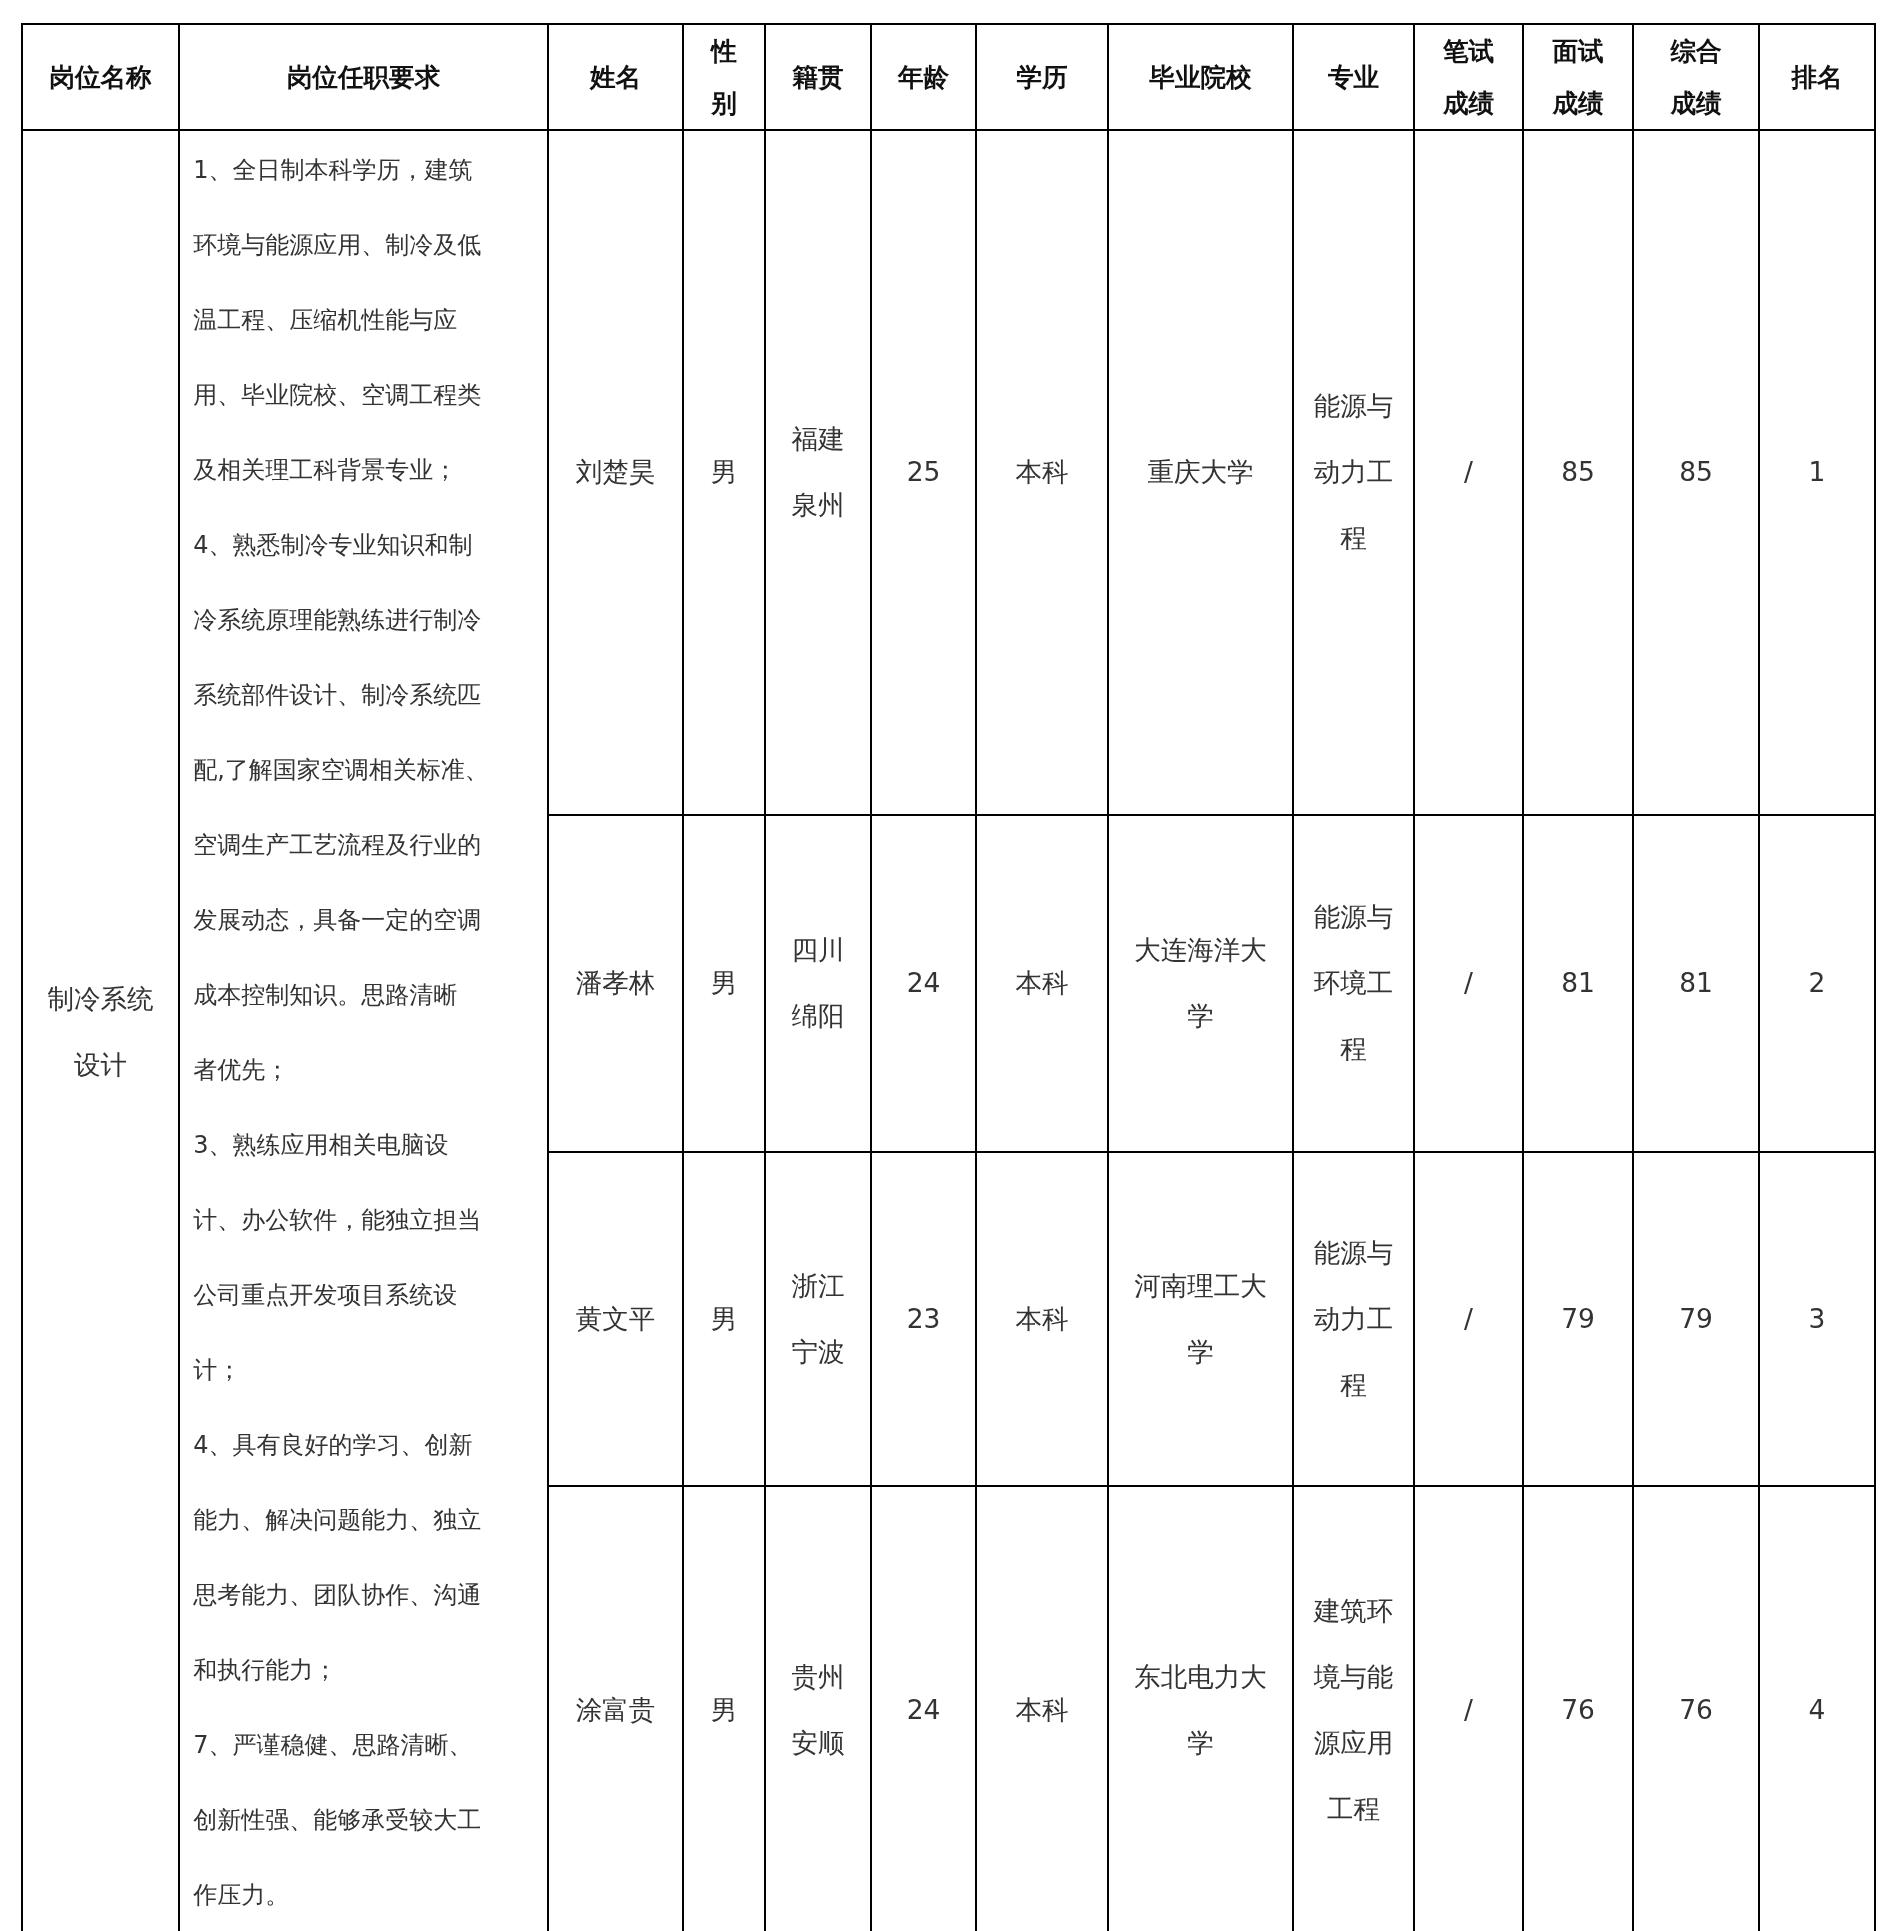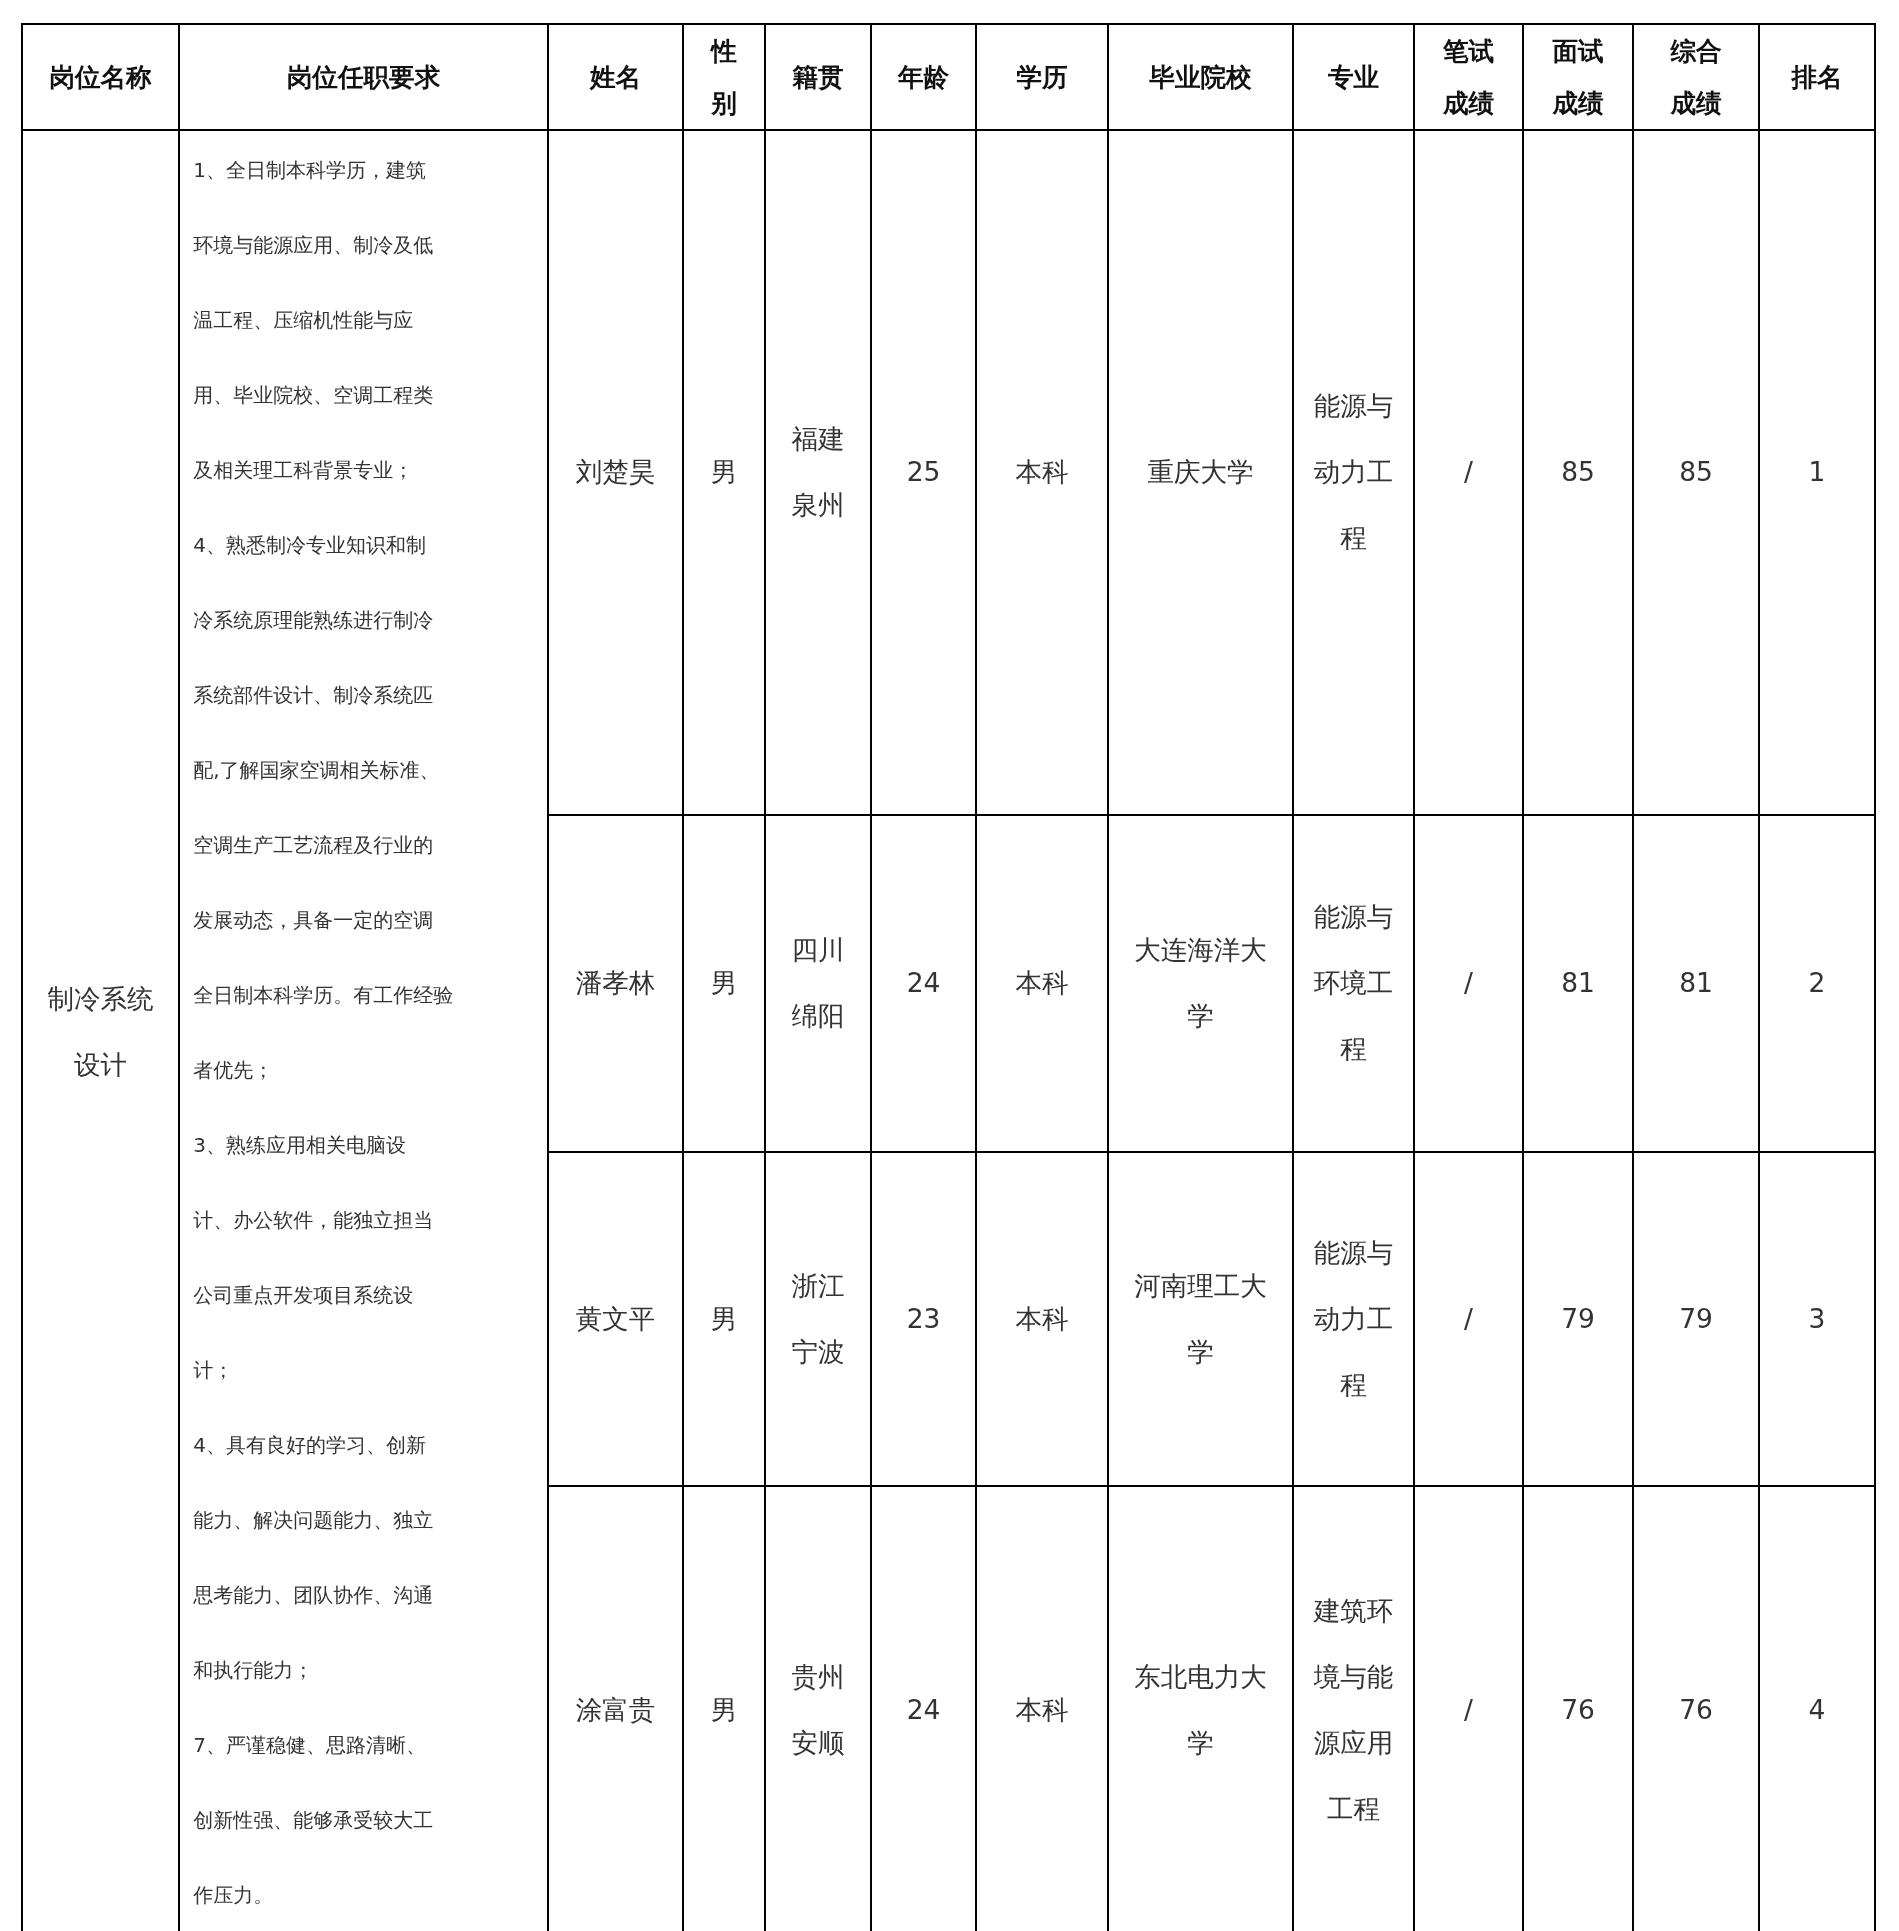--- a/index.html
+++ b/index.html
@@ -43,21 +43,21 @@
     }
     td.req {
       text-align: left !important;
       vertical-align: top !important;
       padding: 0 9.5px 0 13.2px !important;
     }
     td.req .line {
       display: block;
       line-height: 75px;
       white-space: nowrap;
-      font-size: 20px;
+      font-size: 24px;
     }
     td.req .lines {
       padding-top: 1.9px;
     }
     .ml { display: block; white-space: nowrap; }
     tr.r1 { height: 681px; }
     tr.r2 { height: 335px; }
     tr.r3 { height: 333px; }
     tr.r4 { height: 445px; }
   </style>
@@ -140,21 +140,21 @@
           <span class="line">环境与能源应用、制冷及低</span>
           <span class="line">温工程、压缩机性能与应</span>
           <span class="line">用、毕业院校、空调工程类</span>
           <span class="line">及相关理工科背景专业；</span>
           <span class="line">4、熟悉制冷专业知识和制</span>
           <span class="line">冷系统原理能熟练进行制冷</span>
           <span class="line">系统部件设计、制冷系统匹</span>
           <span class="line">配,了解国家空调相关标准、</span>
           <span class="line">空调生产工艺流程及行业的</span>
           <span class="line">发展动态，具备一定的空调</span>
-          <span class="line">全日制本科学历。有工作经验</span>
+          <span class="line">成本控制知识。思路清晰</span>
           <span class="line">者优先；</span>
           <span class="line">3、熟练应用相关电脑设</span>
           <span class="line">计、办公软件，能独立担当</span>
           <span class="line">公司重点开发项目系统设</span>
           <span class="line">计；</span>
           <span class="line">4、具有良好的学习、创新</span>
           <span class="line">能力、解决问题能力、独立</span>
           <span class="line">思考能力、团队协作、沟通</span>
           <span class="line">和执行能力；</span>
           <span class="line">7、严谨稳健、思路清晰、</span>

